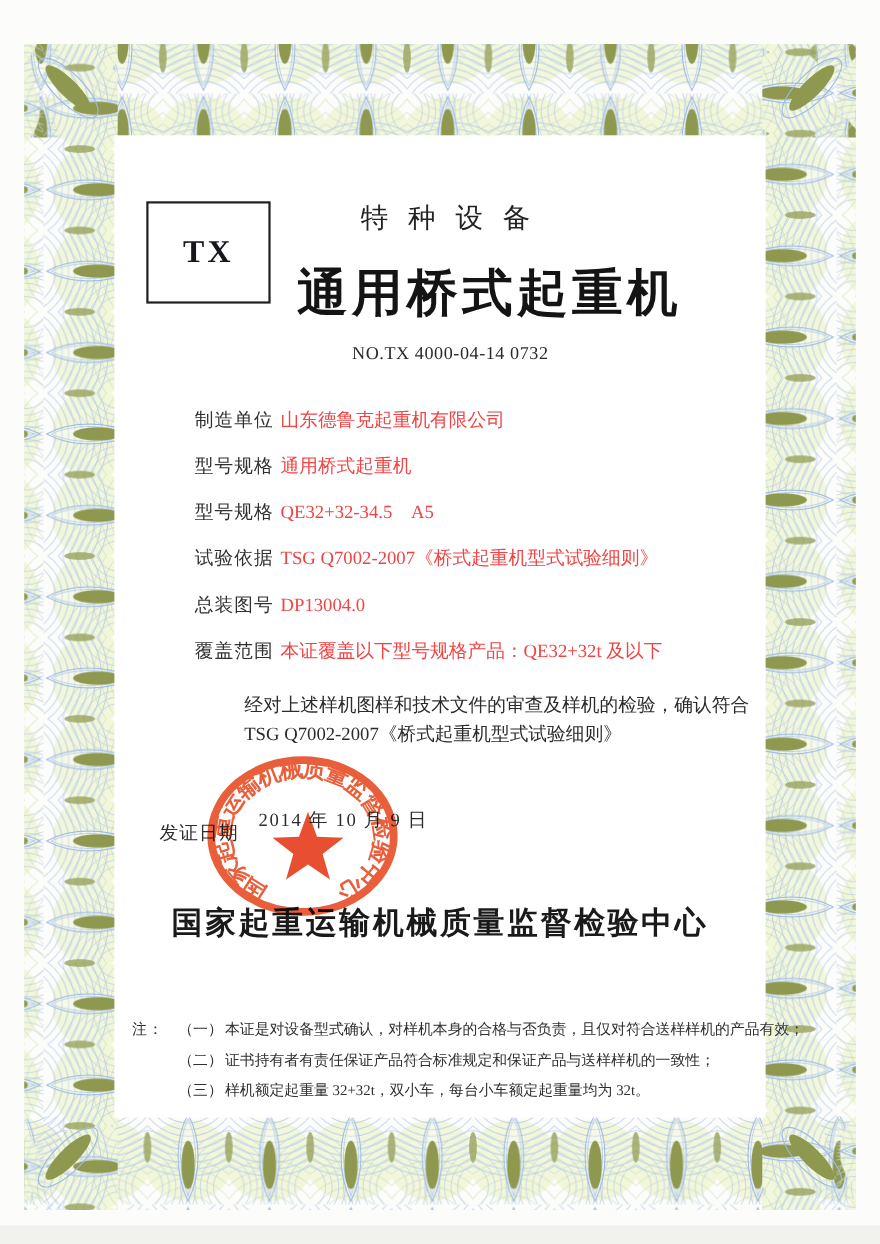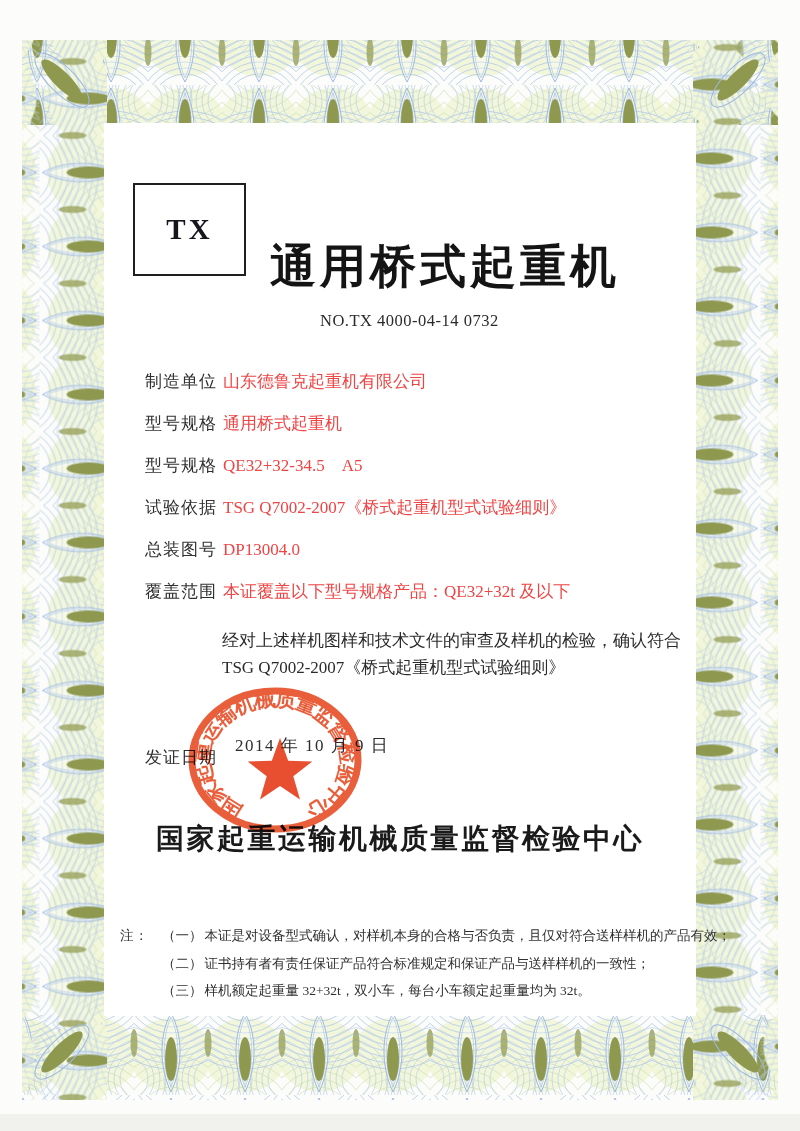--- a/index.html
+++ b/index.html
@@ -24,21 +24,21 @@
     background:#fff;
   }
   .tx-box span { font-size:29px; font-weight:bold; letter-spacing:3px; color:#16161c; }
 
   .category { left:328px; top:181px; font-size:25px; letter-spacing:18px; color:#232323; white-space:nowrap; }
   .title    { left:270px; top:236px; font-size:46px; font-weight:bold; letter-spacing:4px; color:#141414; white-space:nowrap; }
   .cert-no  { left:320px; top:311px; font-size:16.5px; letter-spacing:0.5px; color:#2a2a2a; white-space:nowrap; }
 
   .fields { left:145px; top:370px; width:520px; }
   .field-row { display:flex; margin-bottom:19px; font-size:17px; line-height:23px; }
-  .f-label { width:72px; flex:0 0 72px; letter-spacing:1px; color:#303030; }
+  .f-label { width:72px; flex:0 0 72px; letter-spacing:1px; color:#303030;margin-left:32px; }
   .f-value { margin-left:6px; color:#ef4444; white-space:pre-wrap; }
 
   .confirm { left:222px; top:627px; width:470px; font-size:17px; line-height:27px; color:#2b2b2b; }
 
   .date-row { left:145px; top:734px; display:flex; font-size:17px; }
   .date-label { letter-spacing:1px;margin-top:12px; }
   .date-value { margin-left:18px; letter-spacing:1.5px; }
 
   .stamp { position:absolute; left:183px; top:684px; z-index:3;
            mix-blend-mode:multiply; opacity:0.92; pointer-events:none; }
@@ -139,20 +139,21 @@
 
   <div class="bottom-scan-edge"></div>
   <div class="inner-sheet"></div>
 
   <div class="content">
 
     <div class="tx-box">
       <span>TX</span>
     </div>
 
+    <div class="category">特种设备</div>
     <div class="title">通用桥式起重机</div>
     <div class="cert-no">NO.TX 4000-04-14 0732</div>
 
     <div class="fields">
       <div class="field-row">
         <span class="f-label">制造单位</span>
         <span class="f-value">山东德鲁克起重机有限公司</span>
       </div>
       <div class="field-row">
         <span class="f-label">型号规格</span>

